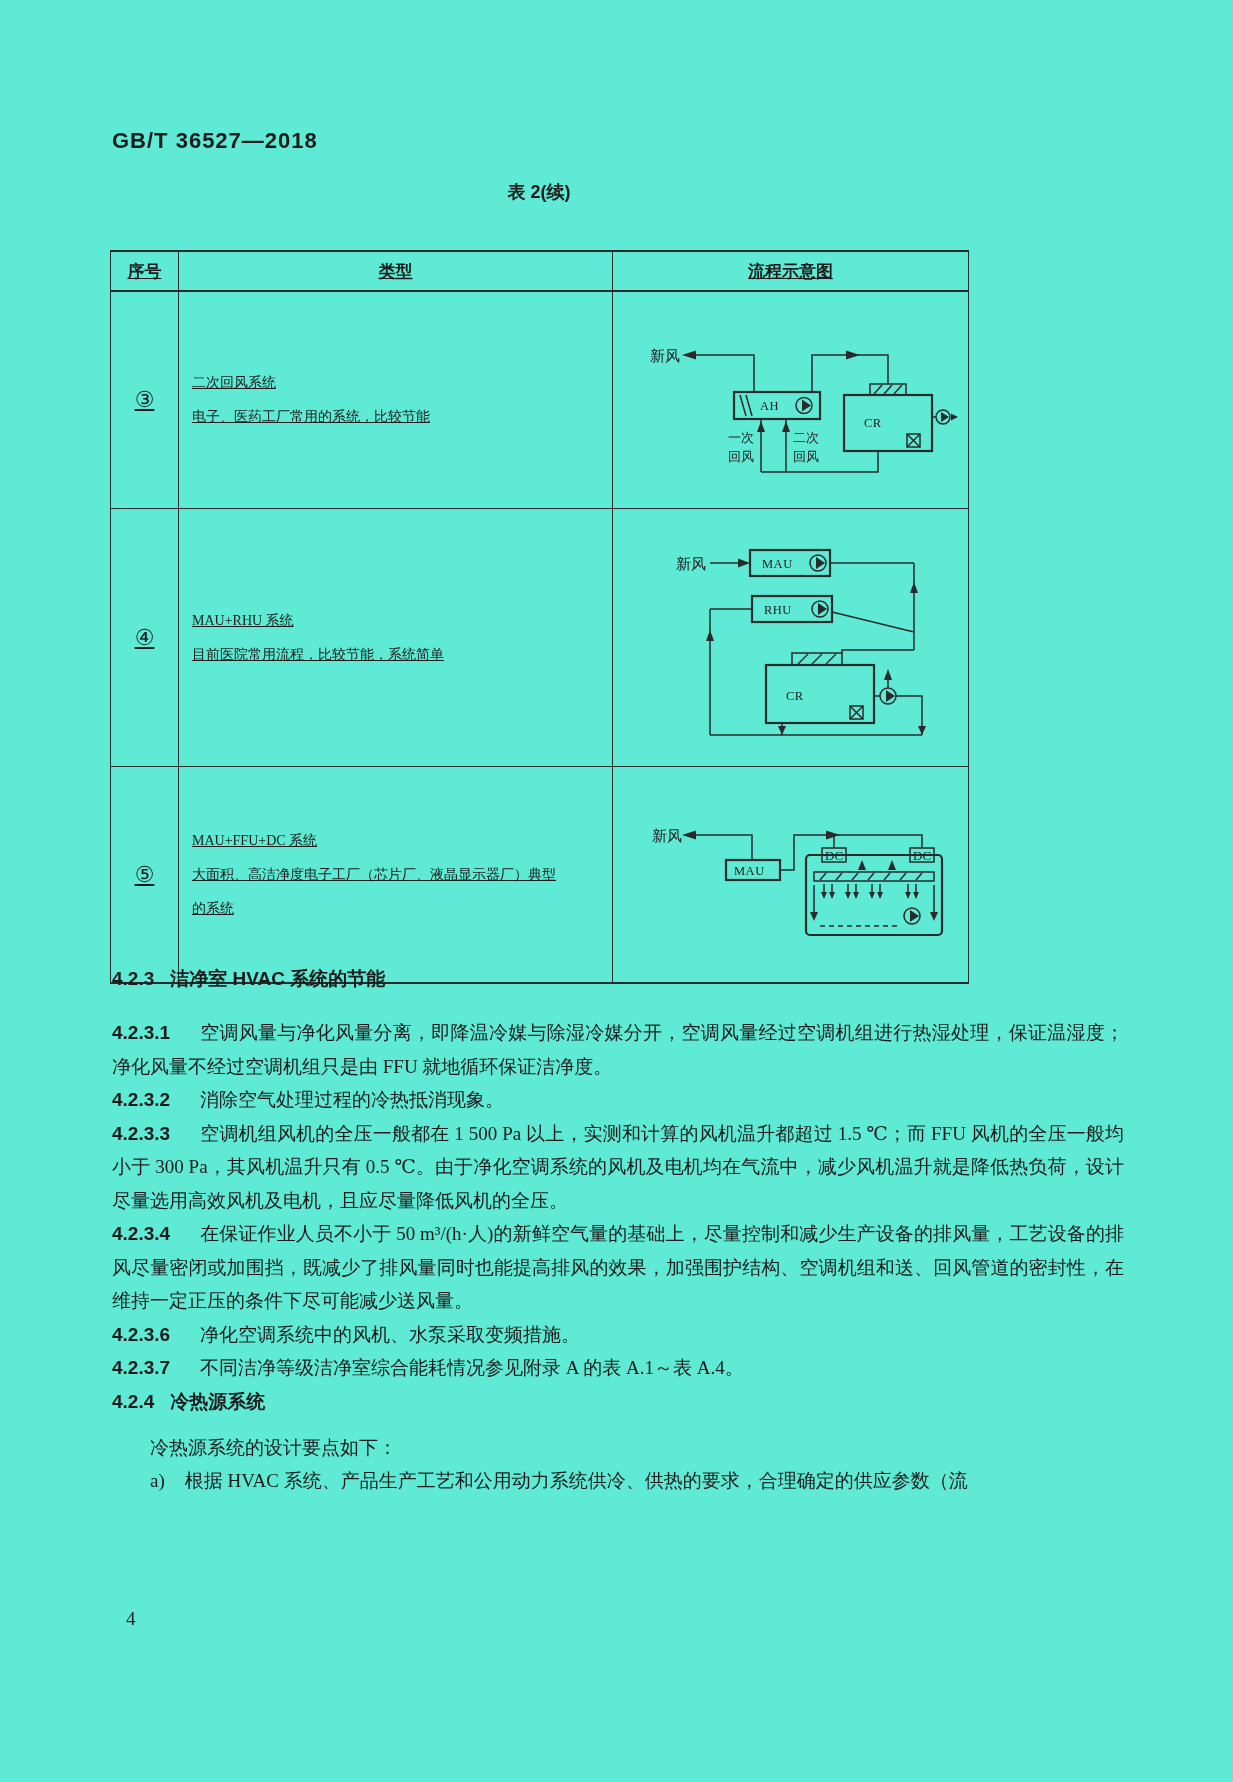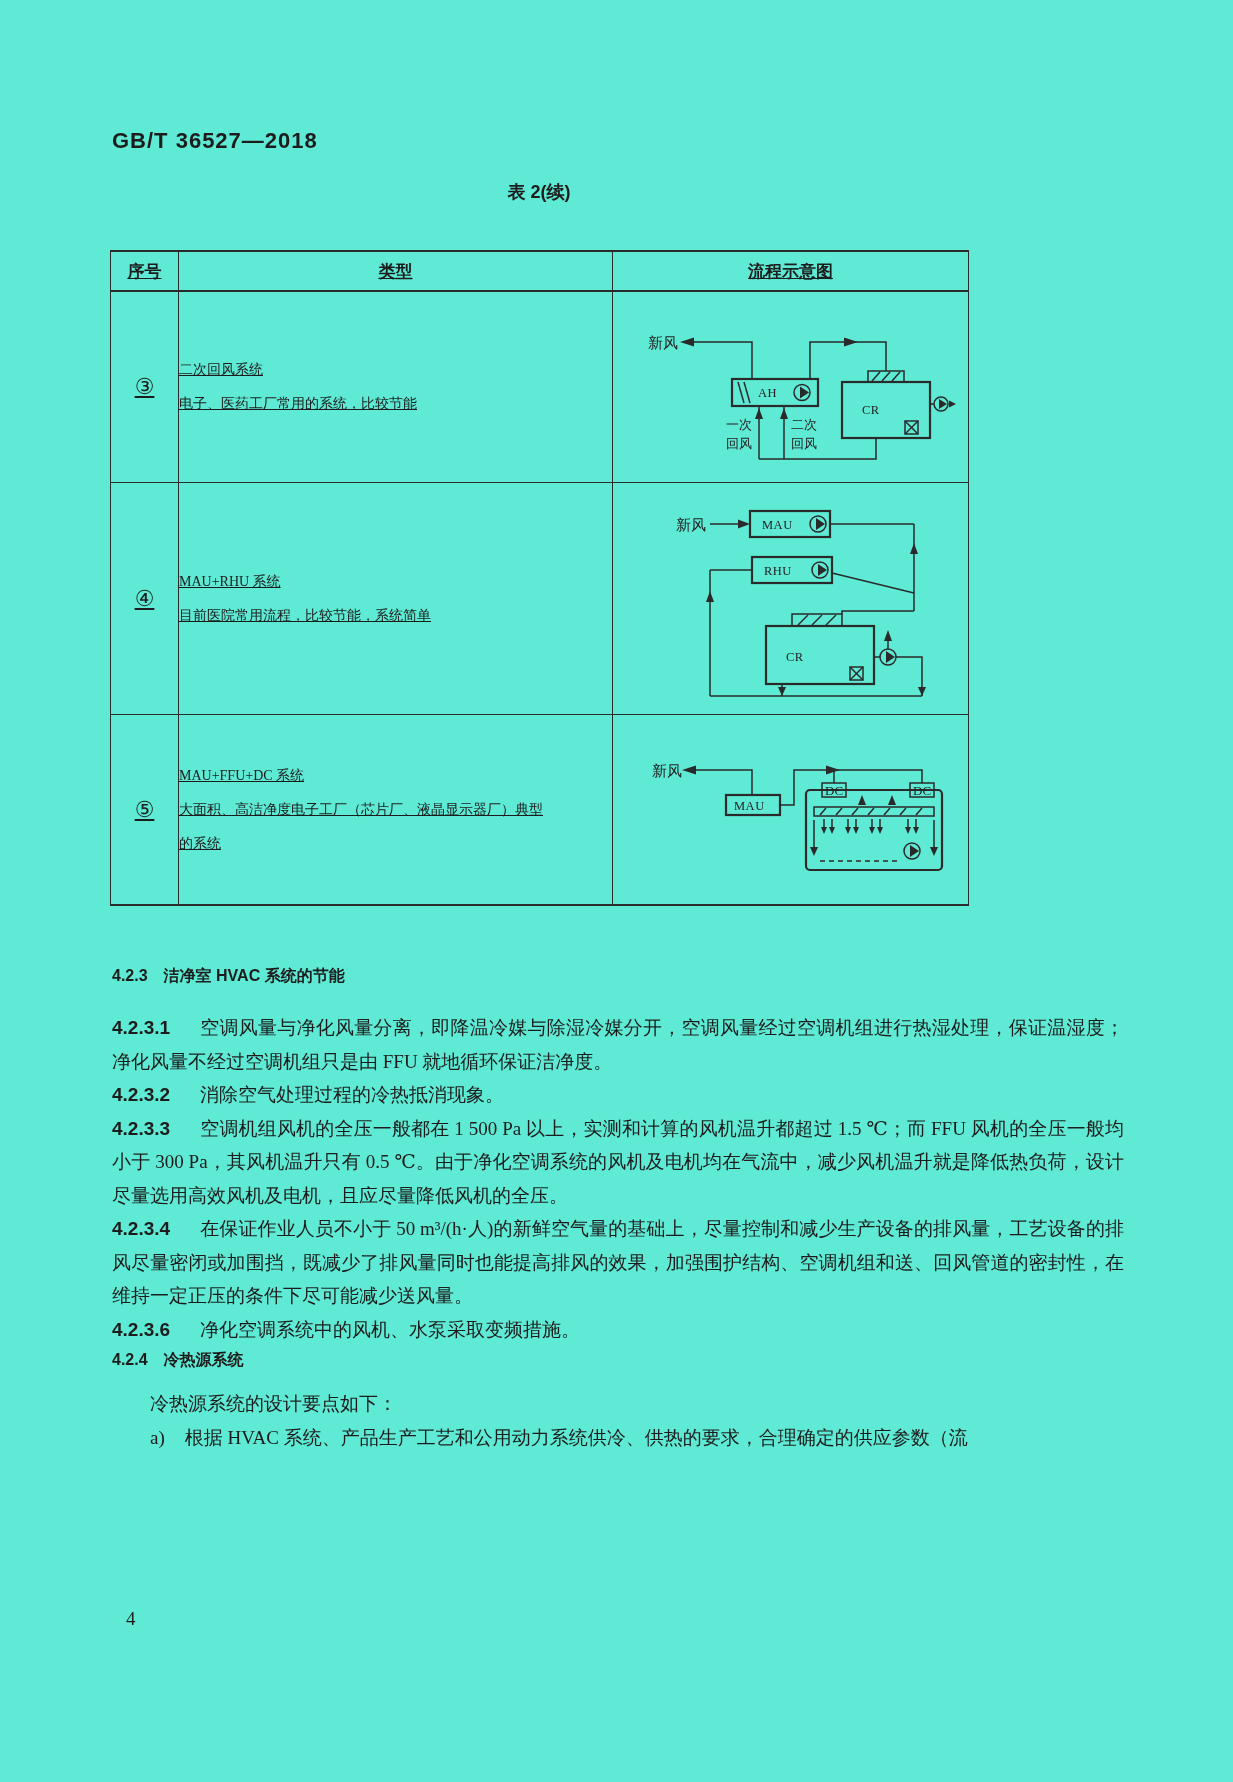--- a/index.html
+++ b/index.html
@@ -22,21 +22,21 @@
   table.std{
     border-collapse:collapse;width:858px;table-layout:fixed;
     border-top:2.5px solid #2b2b2b;border-bottom:2.5px solid #2b2b2b;
     border-left:1.6px solid #2b2b2b;border-right:1.6px solid #2b2b2b;text-decoration:underline;
   }
   table.std th{
     border:1.5px solid #2b2b2b;border-bottom:2px solid #2b2b2b;
     font-family:"Liberation Sans","DejaVu Sans",sans-serif;
     font-weight:bold;font-size:17px;height:38px;padding:0;
   }
-  table.std td{border:1.5px solid #2b2b2b;padding:0;vertical-align:middle;}
+  table.std td{border:1.5px solid #2b2b2b;padding:13px;vertical-align:middle;}
   .col-no{width:68px;} .col-type{width:434px;} .col-diag{width:356px;}
   td.c-no{text-align:center;font-size:22px;}
   td.c-type{padding:0 14px 0 28px;font-size:14px;}
   td.c-type .tline{line-height:34px;}
   td.c-diag{text-align:center;}
   tr.r1 td{height:190px;} tr.r2 td{height:231px;} tr.r3 td{height:189px;}
   svg.diag{display:inline-block;vertical-align:middle;}
   svg.diag text{
     font-family:"Liberation Serif","DejaVu Serif",serif;fill:#222;
   }
@@ -47,21 +47,21 @@
     fill:none;stroke:#2a2a2a;stroke-width:1.5;
   }
   svg.diag rect.unit{fill:none;stroke:#2a2a2a;stroke-width:2.2;}
   svg.diag polygon{fill:#2a2a2a;stroke:none;}
   .content{
     position:absolute;left:112px;top:966px;width:1012px;
     font-size:19px;text-align:justify;
   }
   .clause-head{
     font-family:"Liberation Sans","DejaVu Sans",sans-serif;
-    font-weight:bold;font-size:16px;margin:0 0 24px 0;text-align:left;
+    font-weight:bold;font-size:19px;margin:0 0 24px 0;text-align:left;
   }
   .clause-head .hnum{margin-right:16px;}
   p.clause{margin:0;line-height:33.5px;}
   .cnum{
     font-family:"Liberation Sans","DejaVu Sans",sans-serif;
     font-weight:bold;margin-right:30px;white-space:nowrap;
   }
   .h424{margin:4px 0 16px 0;}
   p.intro{margin:0 0 0 0;line-height:33.5px;text-indent:38px;}
   p.list-a{margin:0;line-height:33.5px;padding-left:38px;}
@@ -318,20 +318,21 @@
 
     <h3 class="clause-head">
       <span class="hnum">4.2.3</span><span>洁净室 HVAC 系统的节能</span>
     </h3>
 
     <p class="clause"><span class="cnum">4.2.3.1</span><span>空调风量与净化风量分离，即降温冷媒与除湿冷媒分开，空调风量经过空调机组进行热湿处理，保证温湿度；净化风量不经过空调机组只是由 FFU 就地循环保证洁净度。</span></p>
     <p class="clause"><span class="cnum">4.2.3.2</span><span>消除空气处理过程的冷热抵消现象。</span></p>
     <p class="clause"><span class="cnum">4.2.3.3</span><span>空调机组风机的全压一般都在 1 500 Pa 以上，实测和计算的风机温升都超过 1.5 ℃；而 FFU 风机的全压一般均小于 300 Pa，其风机温升只有 0.5 ℃。由于净化空调系统的风机及电机均在气流中，减少风机温升就是降低热负荷，设计尽量选用高效风机及电机，且应尽量降低风机的全压。</span></p>
     <p class="clause"><span class="cnum">4.2.3.4</span><span>在保证作业人员不小于 50 m³/(h·人)的新鲜空气量的基础上，尽量控制和减少生产设备的排风量，工艺设备的排风尽量密闭或加围挡，既减少了排风量同时也能提高排风的效果，加强围护结构、空调机组和送、回风管道的密封性，在维持一定正压的条件下尽可能减少送风量。</span></p>
     <p class="clause"><span class="cnum">4.2.3.6</span><span>净化空调系统中的风机、水泵采取变频措施。</span></p>
+    <p class="clause"><span class="cnum">4.2.3.7</span><span>不同洁净等级洁净室综合能耗情况参见附录 A 的表 A.1～表 A.4。</span></p>
 
     <h3 class="clause-head h424">
       <span class="hnum">4.2.4</span><span>冷热源系统</span>
     </h3>
 
     <p class="intro">冷热源系统的设计要点如下：</p>
 
     <p class="list-a"><span class="alabel">a)</span><span>根据 HVAC 系统、产品生产工艺和公用动力系统供冷、供热的要求，合理确定的供应参数（流</span></p>
 
   </div>

